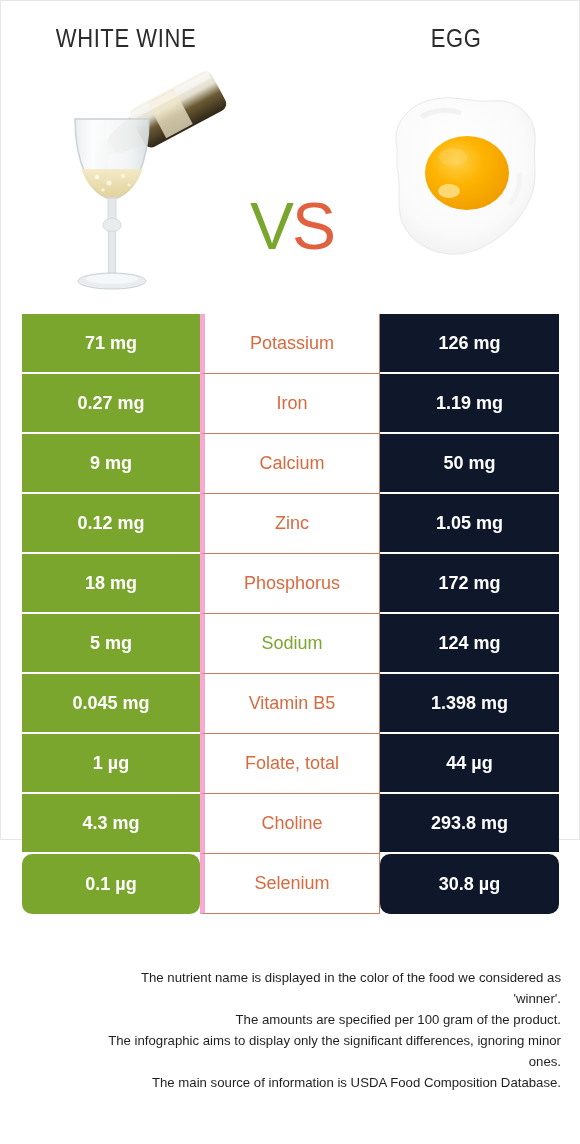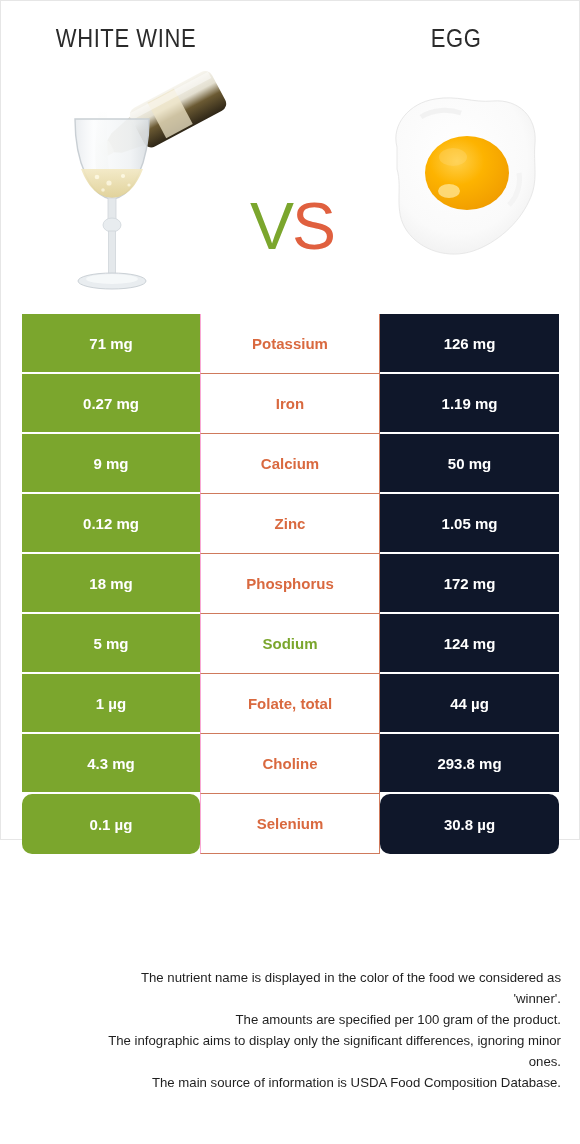--- a/index.html
+++ b/index.html
@@ -62,38 +62,38 @@
   .row {
     position: relative;
     display: flex;
     height: 60px;
     width: 537px;
   }
   .cell {
     display: flex;
     align-items: center;
     justify-content: center;
-    font-size: 15px;
+    font-size: 18px;
     font-weight: 600;
     white-space: nowrap;
     text-align: center;
   }
   .cell-left {
     width: 178px;
     background: #7ba62d;
     color: #ffffff;
     border-bottom: 2px solid #ffffff;
   }
   .cell-mid {
     width: 180px;
     background: #ffffff;
     border-bottom: 1px solid #cf7a5c;
-    border-left: 1px solid #f9a8d4;
+    border-left: 5px solid #f9a8d4;
     border-right: 1px solid #cf7a5c;
-    font-weight: 700;
+    font-weight: 400;
   }
   .cell-right {
     width: 179px;
     background: #0f172a;
     color: #ffffff;
     border-bottom: 2px solid #ffffff;
   }
   .row:first-child .cell-mid { border-top: 0; }
   .row:last-child .cell-left,
   .row:last-child .cell-right { border-bottom: 0; border-radius: 10px; }
@@ -244,20 +244,25 @@
       <div class="cell cell-mid win-egg">Phosphorus</div>
       <div class="cell cell-right">172 mg</div>
     </div>
 
     <div class="row">
       <div class="cell cell-left">5 mg</div>
       <div class="cell cell-mid win-wine">Sodium</div>
       <div class="cell cell-right">124 mg</div>
     </div>
 
+    <div class="row">
+      <div class="cell cell-left">0.045 mg</div>
+      <div class="cell cell-mid win-egg">Vitamin B5</div>
+      <div class="cell cell-right">1.398 mg</div>
+    </div>
 
     <div class="row">
       <div class="cell cell-left">1 µg</div>
       <div class="cell cell-mid win-egg">Folate, total</div>
       <div class="cell cell-right">44 µg</div>
     </div>
 
     <div class="row">
       <div class="cell cell-left">4.3 mg</div>
       <div class="cell cell-mid win-egg">Choline</div>

